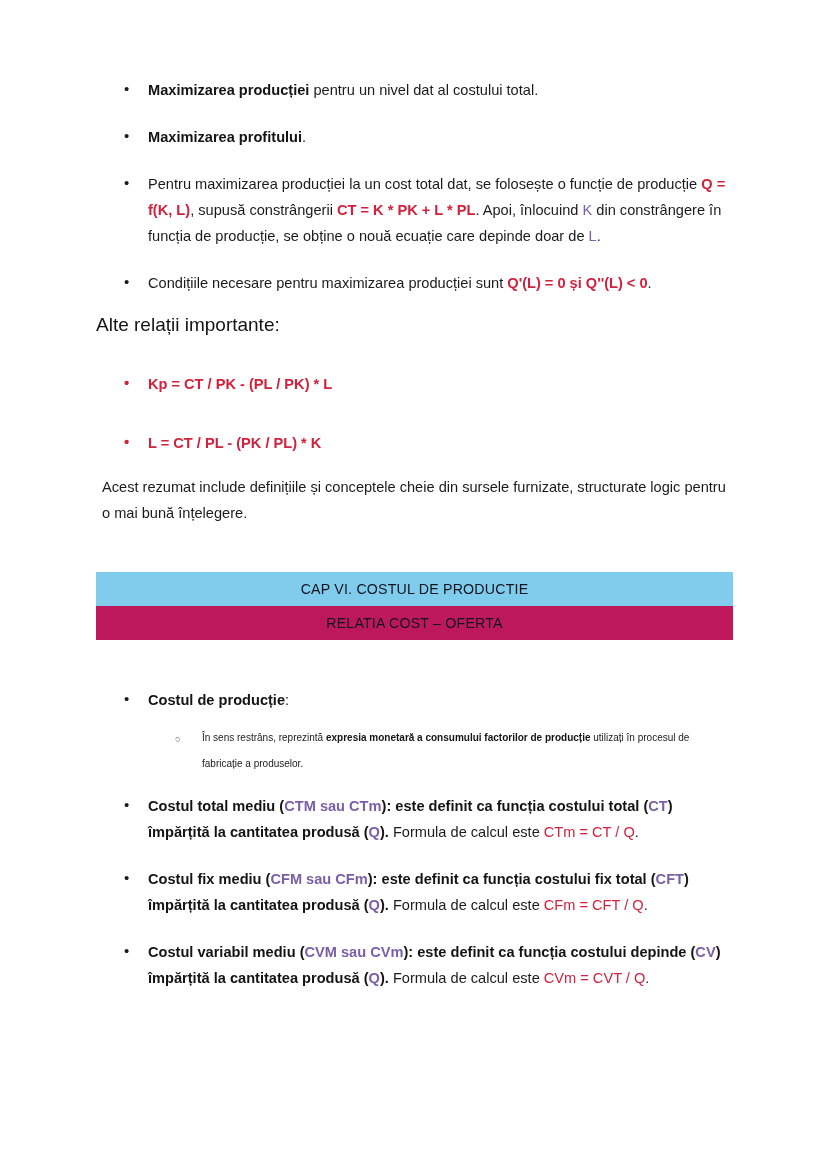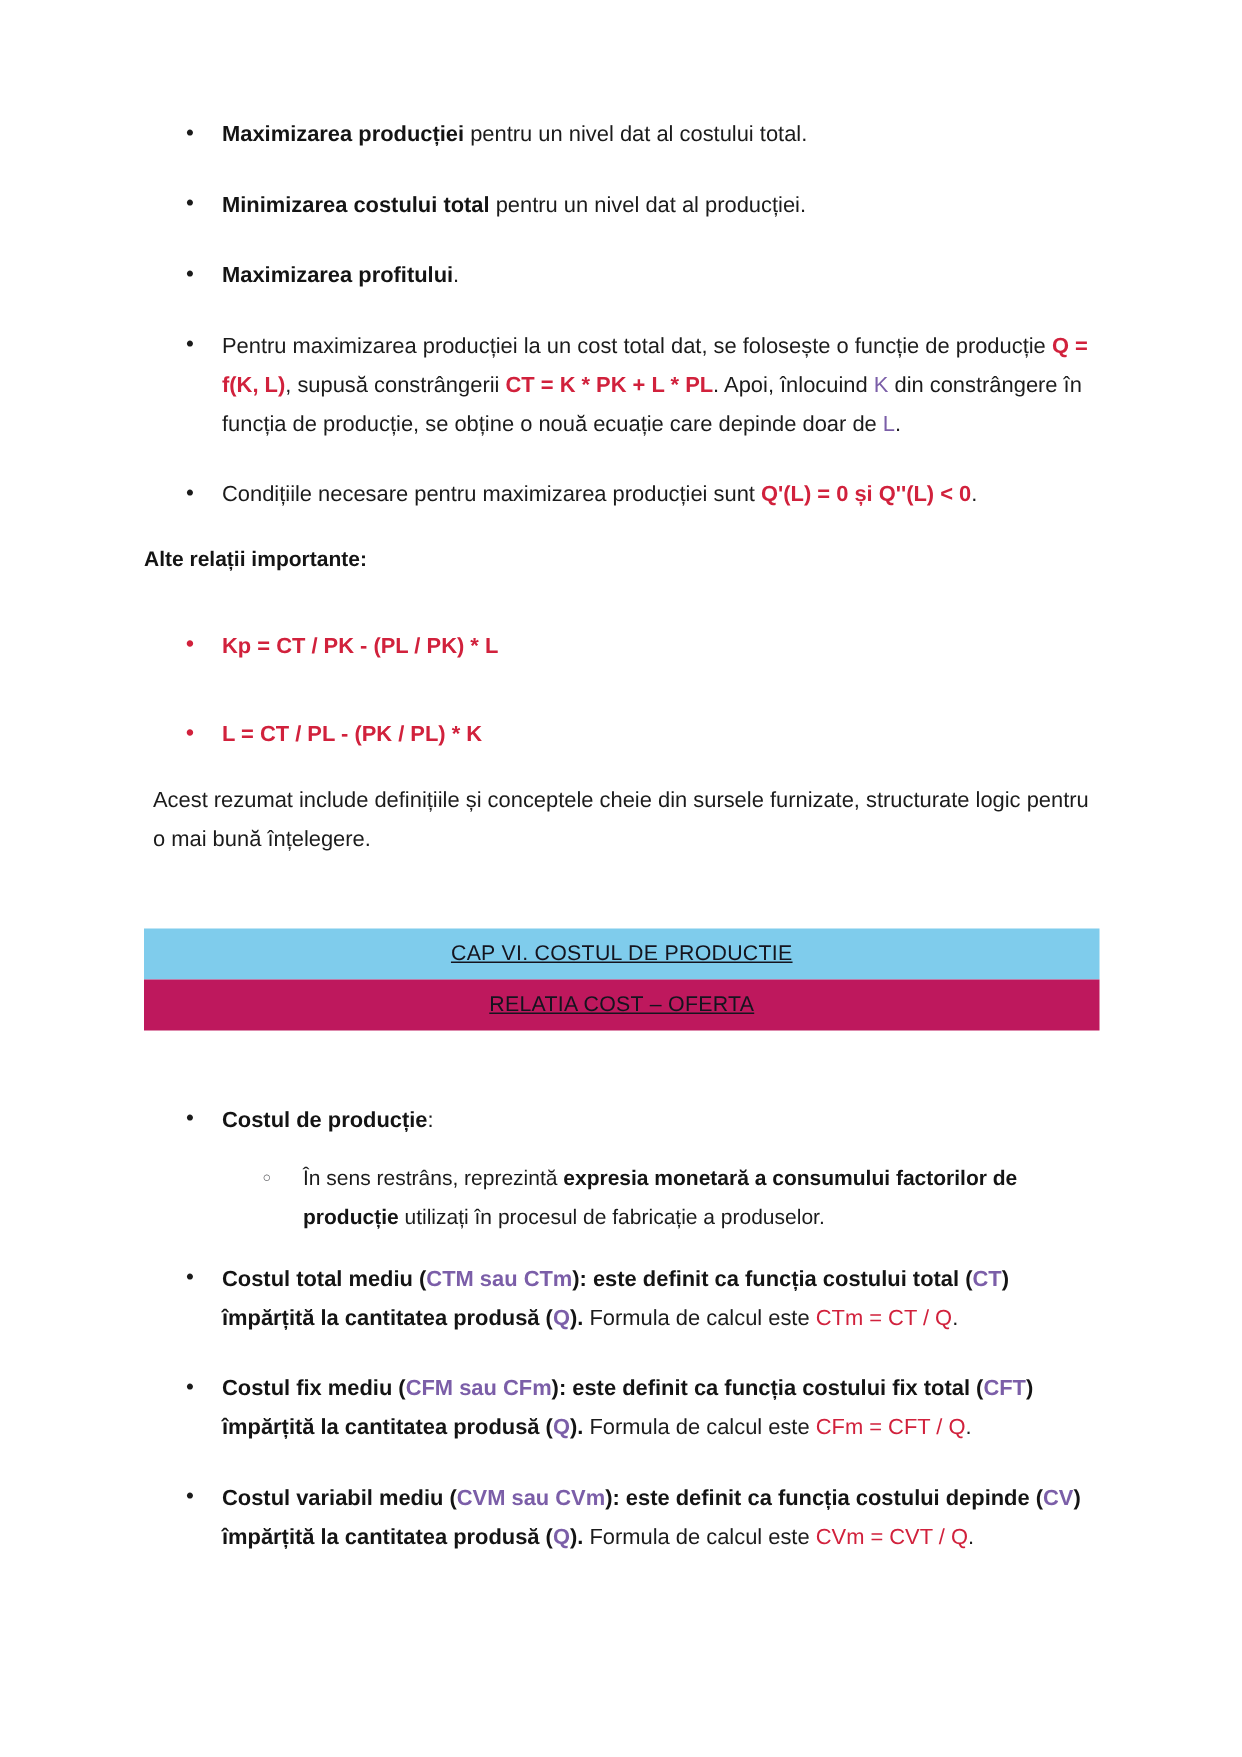--- a/index.html
+++ b/index.html
@@ -62,21 +62,21 @@
   
   .sublist {
     list-style: none;
     margin: 12px 0 8px 0;
     padding: 0;
   }
   .sublist > li {
     position: relative;
     padding-left: 54px;
     margin: 0 0 16px 0;
-    font-size: 14px;
+    font-size: 10px;
     line-height: 26px;
   }
   .sublist > li::before {
     content: "\25CB";
     position: absolute;
     left: 27px;
     top: 0px;
     font-size: 9.5px;
     line-height: 27px;
     color: #55565a;
@@ -90,60 +90,56 @@
 
   .para {
     font-size: 14.6px;
     line-height: 26px;
     margin: 6px;
     color: #1b1b1b;
     max-width: 625px;
   }
 
   .section-head {
-    font-size: 14px;
+    font-size: 19px;
     line-height: 26px;
-    font-weight: bold;
+    font-weight: normal;
     color: #141414;
     margin: 2px 0 14px 0;
   }
 
   .gap-before-para { margin-top: 16px; }
 
   
   .banners {
     margin-top: 46px;
     width: 637px;
   }
   .banner {
     height: 34px;
     display: flex;
     align-items: center;
     justify-content: center;
     font-size: 14.2px;
     letter-spacing: 0.2px;
     color: #14141e;
-    text-decoration: underline;
   }
   .banner-blue { background: #7fccec; }
   .banner-pink { background: #be185d; }
 
   .after-banner { margin-top: 47px; }
 </style>
 </head>
 <body>
 
 <div class="page">
 
   <ul class="blist">
     <li>
       <b>Maximizarea producției</b><span> pentru un nivel dat al costului total.</span>
-    </li>
-    <li>
-      <b>Minimizarea costului total</b><span> pentru un nivel dat al producției.</span>
     </li>
     <li>
       <b>Maximizarea profitului</b><span>.</span>
     </li>
 
     <li>
       <span>Pentru maximizarea producției la un cost total dat, se folosește o funcție de producție </span><span class="redb">Q = f(K, L)</span><span>, supusă constrângerii </span><span class="redb">CT = K * PK + L * PL</span><span>. Apoi, înlocuind </span><span class="pur">K</span><span> din constrângere în funcția de producție, se obține o nouă ecuație care depinde doar de </span><span class="pur">L</span><span>.</span>
     </li>
 
     <li class="tight">

